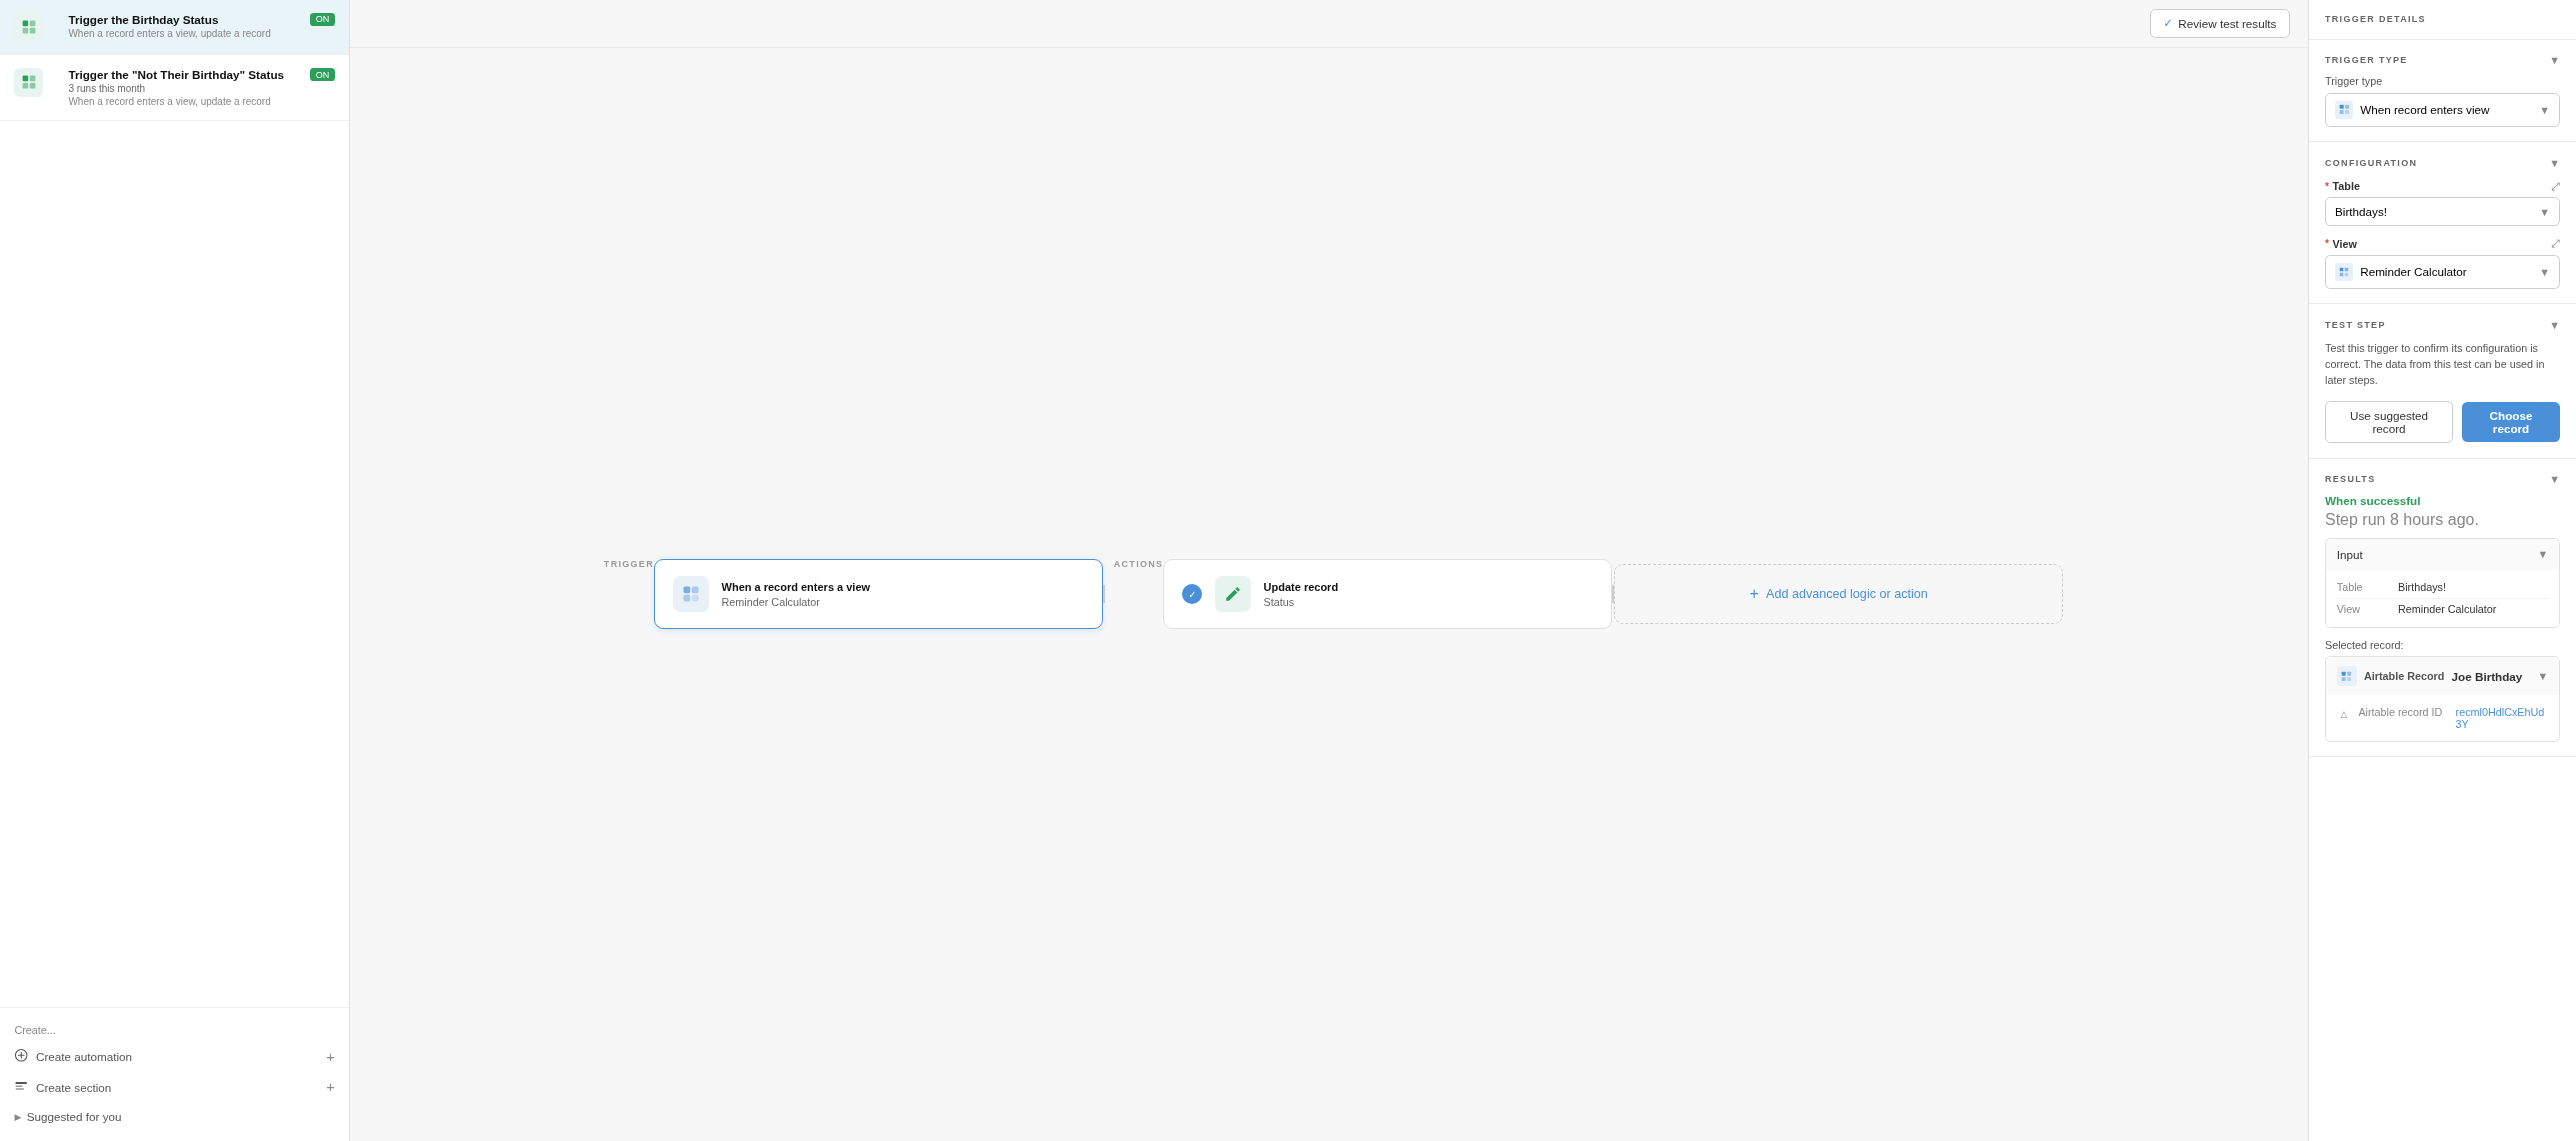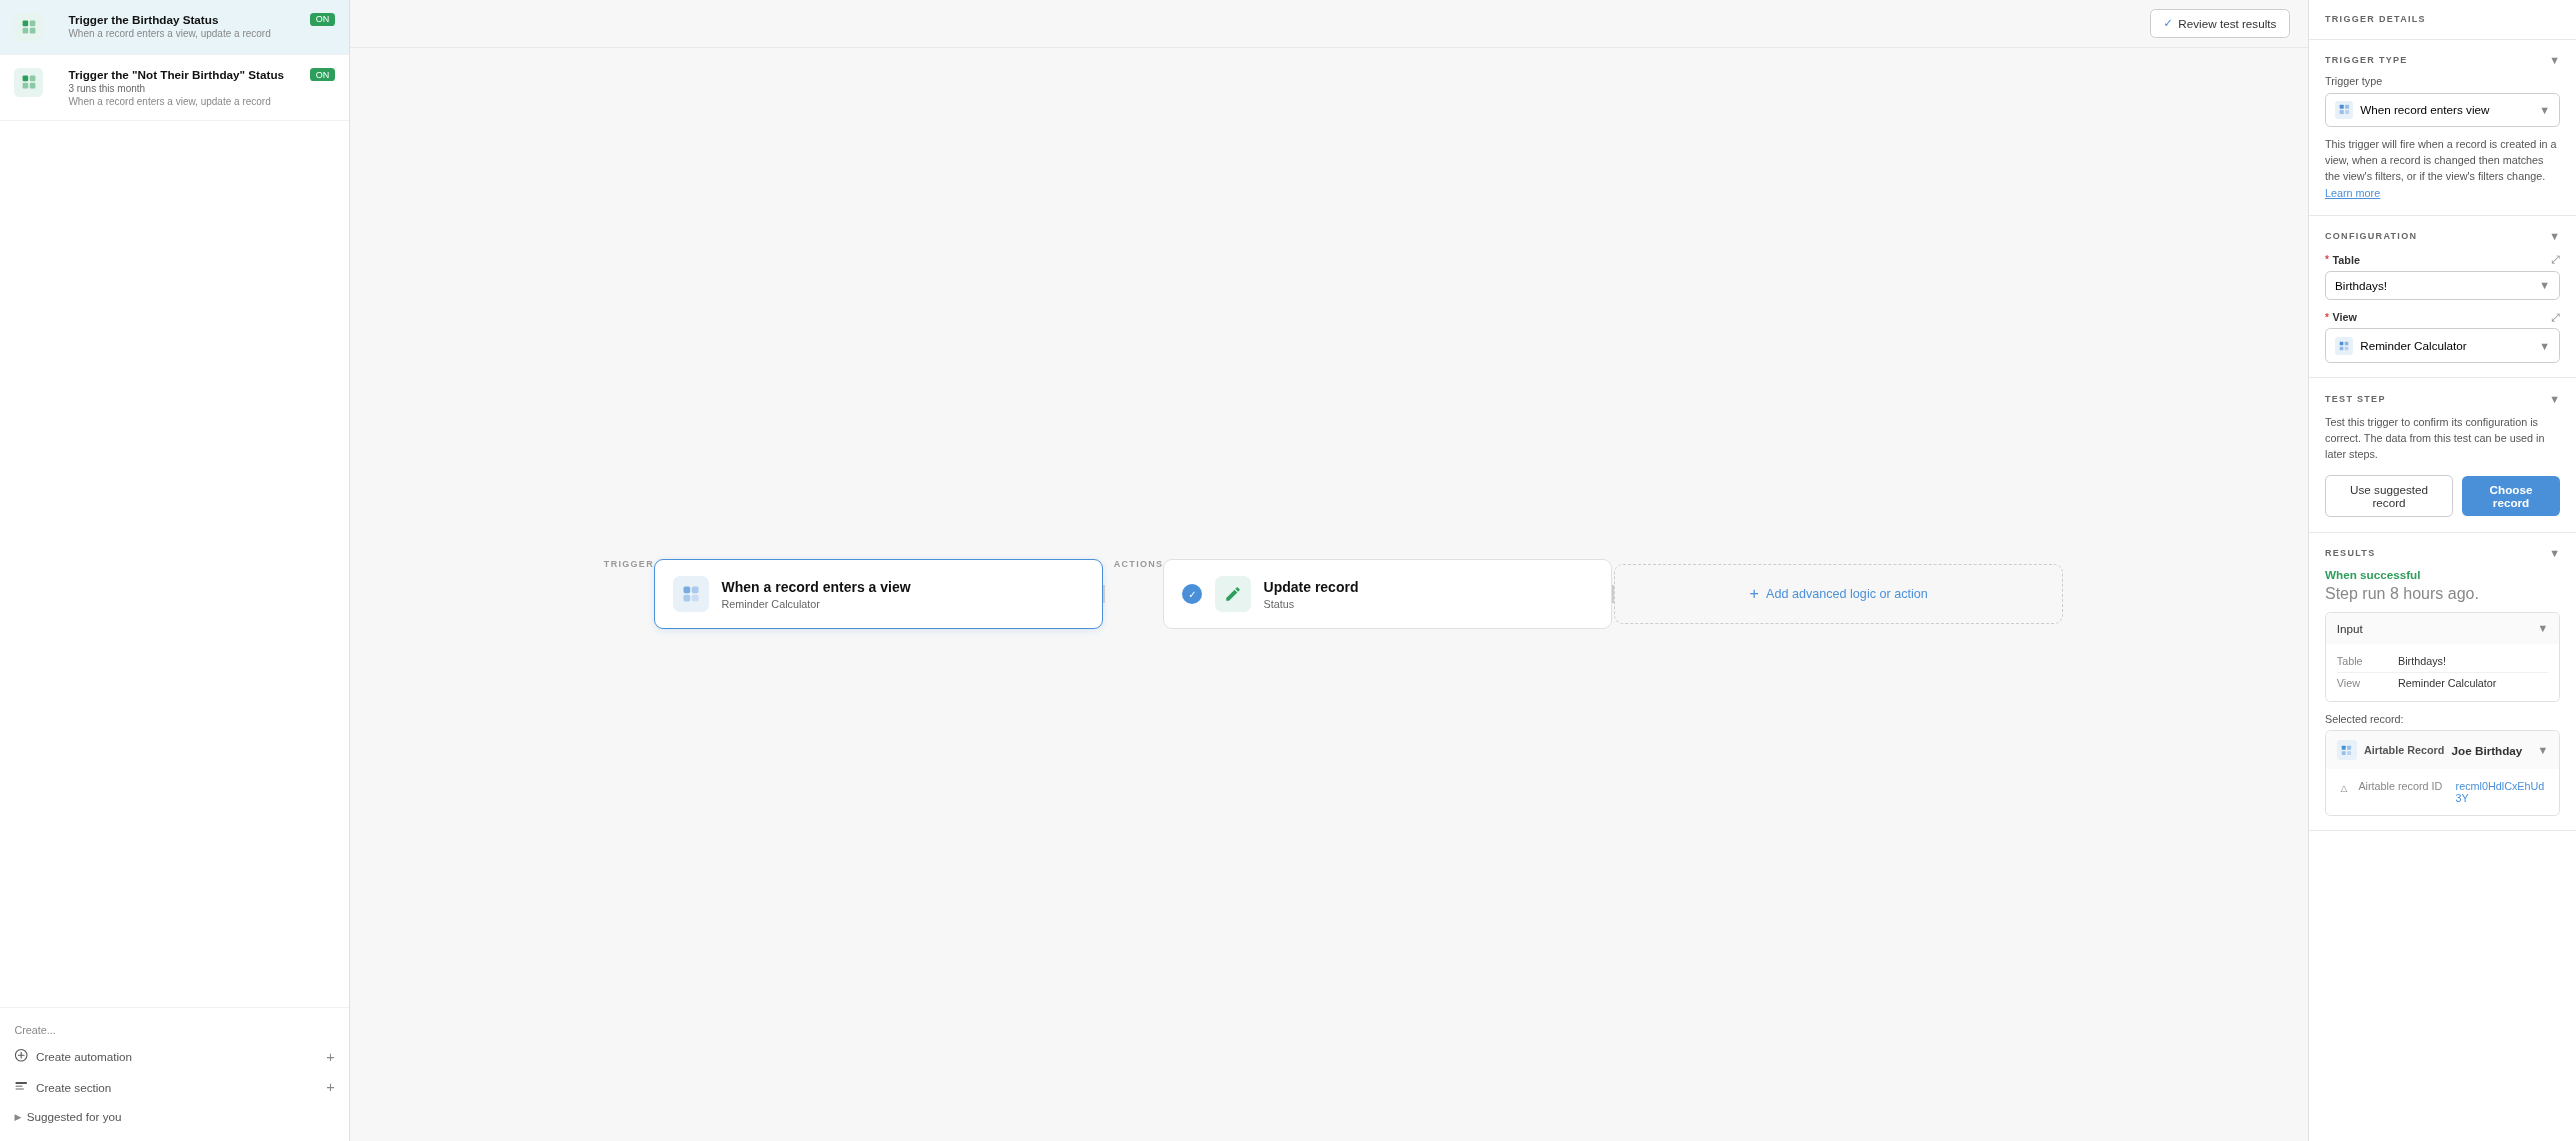--- a/index.html
+++ b/index.html
@@ -194,21 +194,21 @@
       border-radius: 7.2px;
       display: flex;
       align-items: center;
       justify-content: center;
       font-size: 16px;
       flex-shrink: 0;
     }
 
     .card-text-title {
       font-weight: 600;
-      font-size: 14px;
+      font-size: 11px;
       color: #111;
       margin-bottom: 2.7px;
     }
     .card-text-sub {
       font-size: 10.8px;
       color: #666;
     }
 
     .action-card {
       width: 449px;
@@ -681,24 +681,20 @@
           <svg width="10.8" height="10.8" viewBox="0 0 16 16" fill="none">
               <rect x="1" y="1" width="6" height="6" rx="1" fill="#4a90d9"></rect>
               <rect x="9" y="1" width="6" height="6" rx="1" fill="#4a90d9" opacity="0.5"></rect>
               <rect x="1" y="9" width="6" height="6" rx="1" fill="#4a90d9" opacity="0.5"></rect>
               <rect x="9" y="9" width="6" height="6" rx="1" fill="#4a90d9" opacity="0.3"></rect>
             </svg>
         </div>
         <span>When record enters view</span>
       </div>
       <span class="chevron-down">▼</span>
-    </div>
-    <div class="description-text">
-      <span>This trigger will fire when a record is created in a view, when a record is changed then matches the view's filters, or if the view's filters change.</span>
-      <span class="learn-more-link">Learn more</span>
     </div>
   </div>
 
   <div class="panel-section">
     <div class="panel-section-header">
       <div class="panel-section-title">CONFIGURATION</div>
       <span class="chevron-down">▼</span>
     </div>
 
     <div class="config-row">

